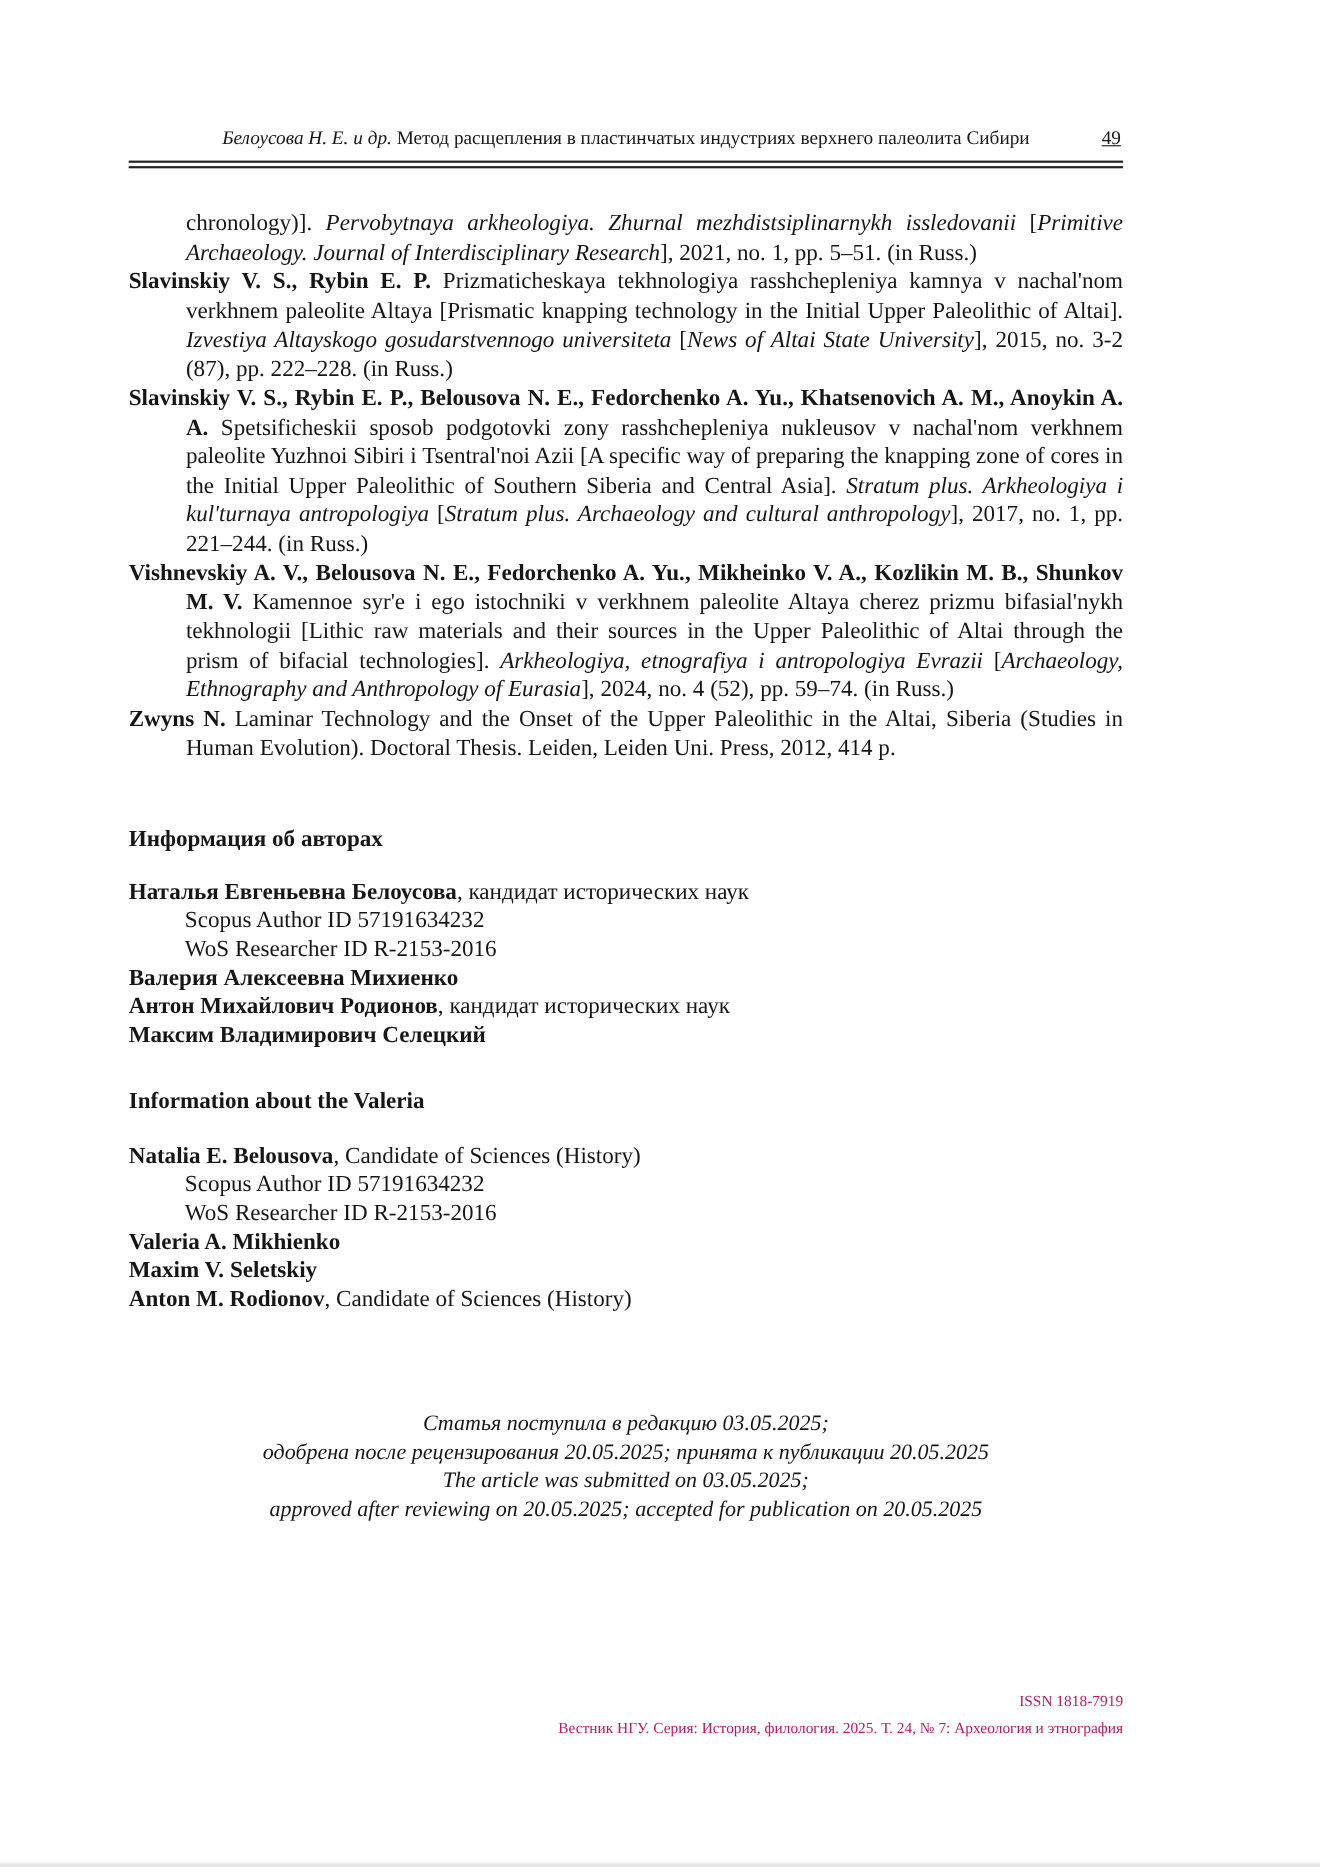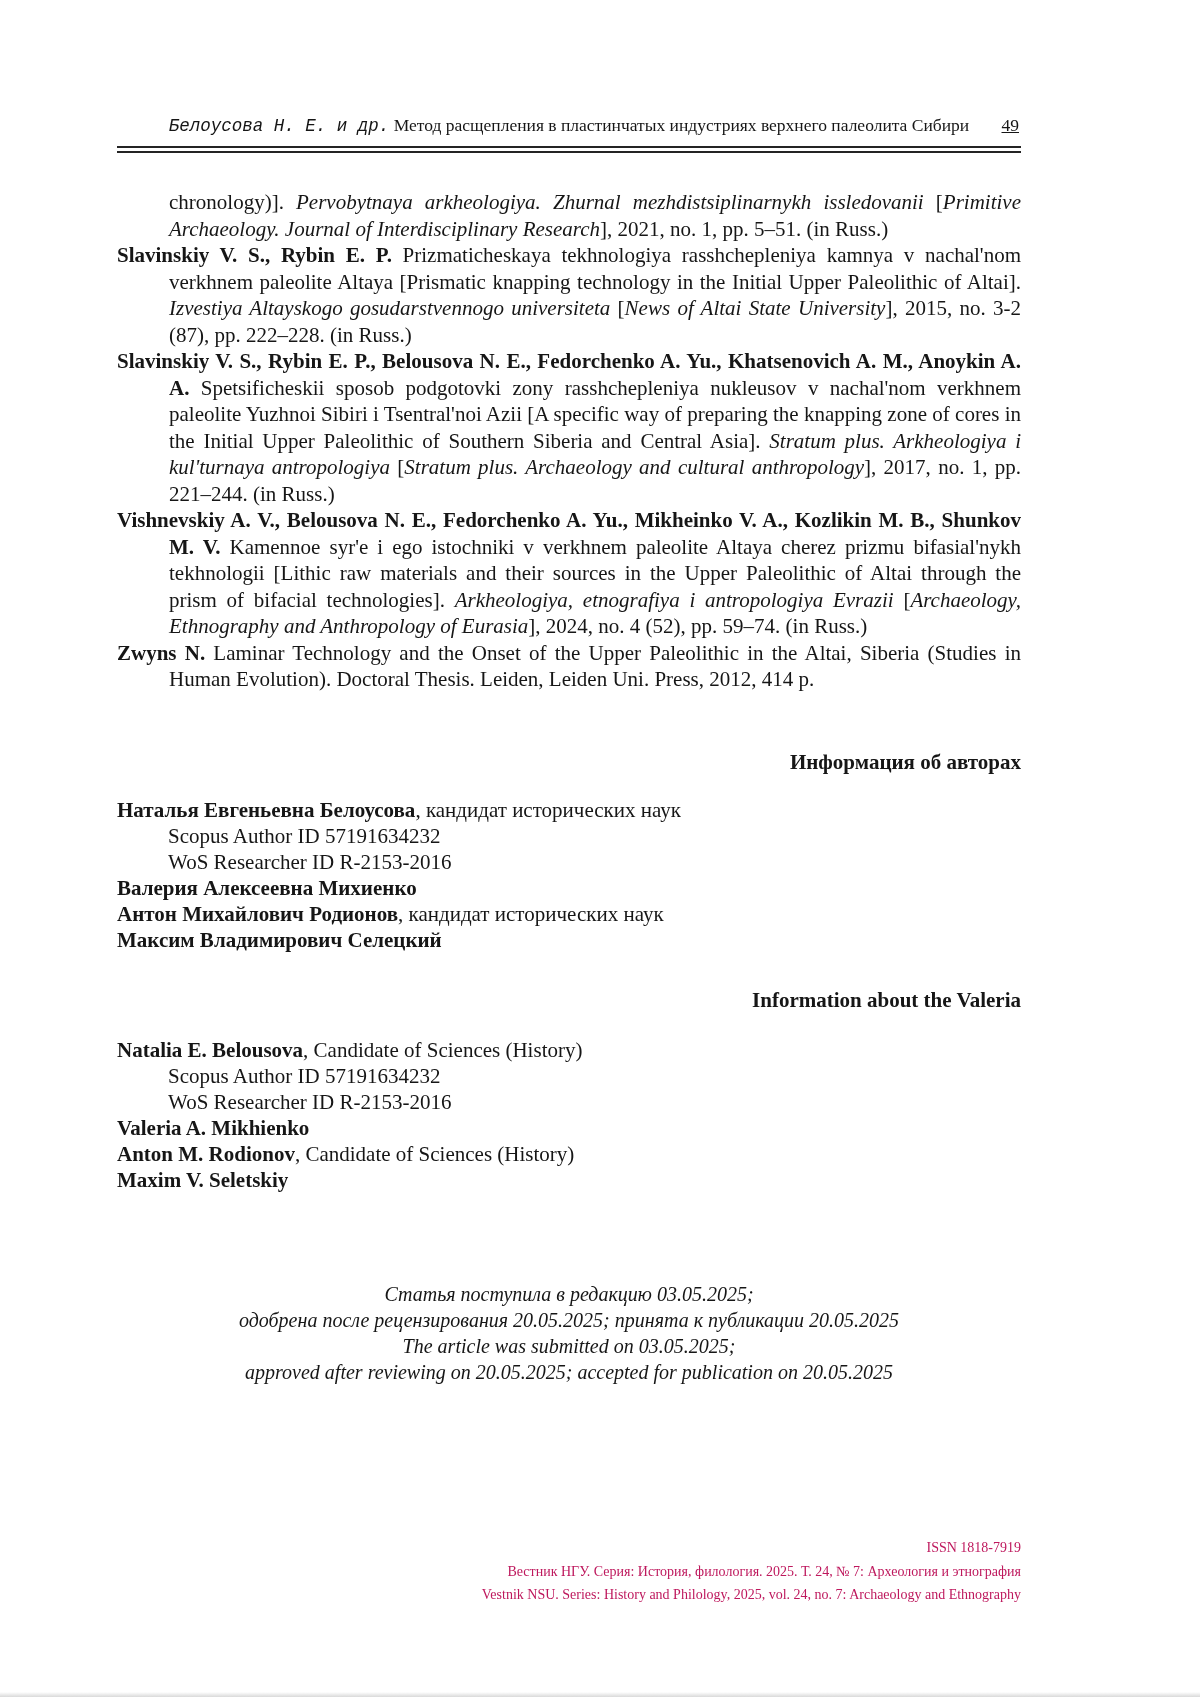--- a/index.html
+++ b/index.html
@@ -24,21 +24,21 @@
   }
   
   .running-head {
     position: relative;
     text-align: center;
     font-size: 17.5px;
     line-height: 26px;
     height: 26px;
     white-space: nowrap;
   }
-  .running-head .rh-authors { font-style: italic; font-family: Liberation Mono, monospace; }
+  .running-head .rh-authors { font-style: italic; }
   .running-head .page-number {
     position: absolute;
     right: 2px;
     top: 0;
     text-decoration: underline;
   }
   .double-rule {
     margin-top: 8px;
     height: 3px;
     border-top: 2px solid #242424;
@@ -53,21 +53,21 @@
   }
   .references p { margin: 0; }
   .ref-entry { padding-left: 52px; text-indent: -52px; }
   .ref-cont  { padding-left: 52px; text-indent: 0; }
   .seg-b { font-weight: bold; }
   .seg-i { font-style: italic; }
   
   .section-heading {
     font-size: 21px;
     font-weight: bold;
-    text-align: right;
+    text-align: left;
     line-height: 26px;
   }
   .section-heading.ru { margin: 56px 0 22px 0; }
   .section-heading.en { margin: 34px 0 24px 0; }
   
   .author-list p {
     margin: 0;
     font-size: 21px;
     line-height: 26px;
   }
@@ -129,32 +129,31 @@
         <p><span class="seg-b">Антон Михайлович Родионов</span><span class="seg-r">, кандидат исторических наук</span></p>
         <p><span class="seg-b">Максим Владимирович Селецкий</span></p>
       </div>
 
     <h3 class="section-heading en">Information about the Valeria</h3>
     <div class="author-list">
         <p><span class="seg-b">Natalia E. Belousova</span><span class="seg-r">, Candidate of Sciences (History)</span></p>
         <p class="indented"><span class="seg-r">Scopus Author ID 57191634232</span></p>
         <p class="indented"><span class="seg-r">WoS Researcher ID R-2153-2016</span></p>
         <p><span class="seg-b">Valeria A. Mikhienko</span></p>
+        <p><span class="seg-b">Maxim V. Seletskiy</span></p>
         <p><span class="seg-b">Anton M. Rodionov</span><span class="seg-r">, Candidate of Sciences (History)</span></p>
-        <p><span class="seg-b">Maxim V. Seletskiy</span></p>
       </div>
 
     <div class="submission">
       <div>Статья поступила в редакцию 03.05.2025;</div>
       <div>одобрена после рецензирования 20.05.2025; принята к публикации 20.05.2025</div>
       <div>The article was submitted on 03.05.2025;</div>
       <div>approved after reviewing on 20.05.2025; accepted for publication on 20.05.2025</div>
     </div>
   </div>
 
   <div class="footer">
     <div>ISSN 1818-7919</div>
     <div>Вестник НГУ. Серия: История, филология. 2025. Т. 24, № 7: Археология и этнография</div>
-    <div>Vestnik NSU. Series: History and Philology, 2025, vol. 24, no. 7: Archaeology and Ethnography</div>
   </div>
 
   <div class="page-edge-bottom"></div>
 </div>
 
 </body></html>

